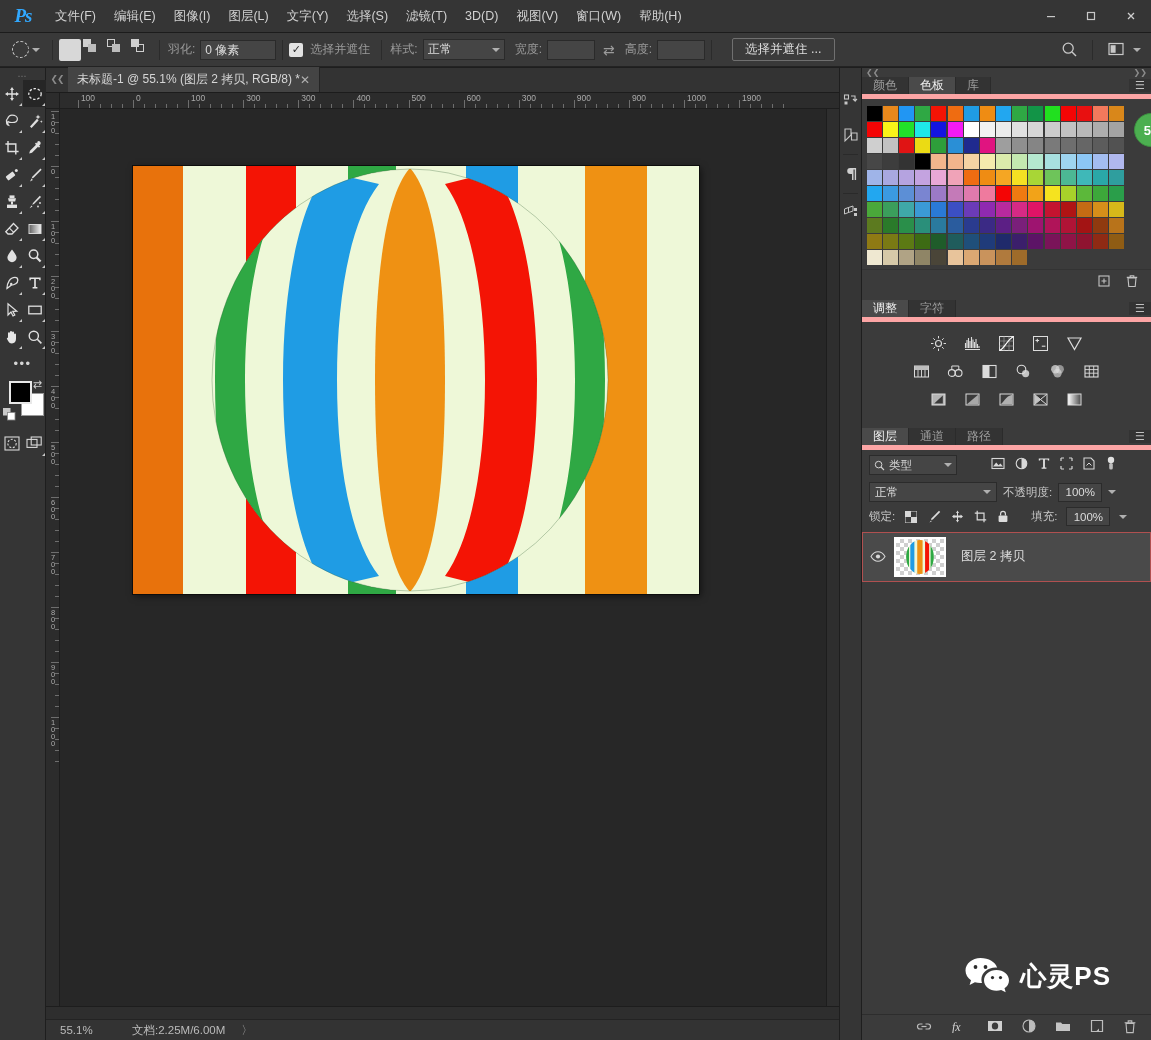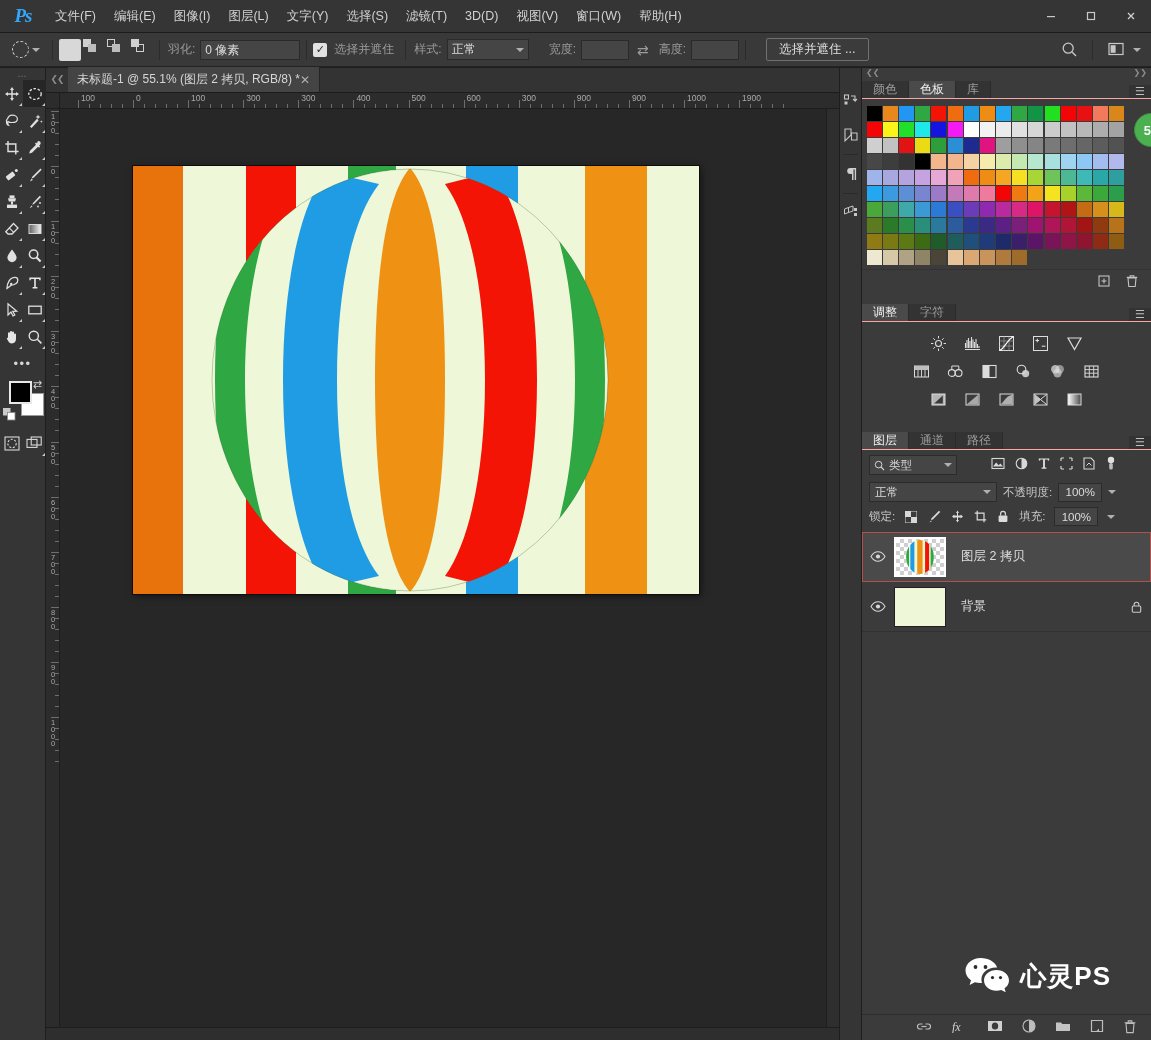--- a/index.html
+++ b/index.html
@@ -156,22 +156,22 @@
   .dockrail {
     width:23px; background:#353535; border-left:1px solid #1e1e1e; border-right:1px solid #1e1e1e;
     padding-top:16px;
   }
   .dr-cell { height:34px; display:flex; align-items:center; justify-content:center; color:#c6c6c6;}
   .dr-sep { height:1px; background:#2a2a2a; margin:2px 3px; }
 
   
   .panels { width:289px; background:#3b3b3b; display:flex; flex-direction:column; flex:0 0 289px;}
   .panel-head {
-    height:22px; background:#3b3b3b; display:flex; align-items:flex-end;
-    border-bottom:1px solid #fca5a5; position:relative;
+    height:22px; background:#3b3b3b; display:flex; align-items:center;
+    border-bottom:5px solid #fca5a5; position:relative;
   }
   .ptab {
     padding:0 11px; display:flex;align-items:center; font-size:12px; color:#9d9d9d;
     background:#333333; border-right:1px solid #2b2b2b;
   }
   .ptab.on { background:#4a4a4a; color:#efefef; }
   .ph-fill { flex:1; background:#333333; }
   .pmenu { width:22px; display:flex;align-items:center;justify-content:center;
            background:#333333; color:#c0c0c0; font-size:11px; }
   .phgrip { height:9px; background:#3b3b3b; display:flex; align-items:center; justify-content:space-between;
@@ -298,31 +298,31 @@
       </div>
     <div>
         <div class="sm-two outline2">
           <i></i>
           <i></i>
         </div>
       </div>
   </div>
   <div class="opt-div"></div>
   <span class="opt-label">羽化:</span>
-  <div class="opt-input" style="width:100px">0 像素</div>
+  <div class="opt-input" style="width:76px">0 像素</div>
   <div class="opt-div"></div>
   <div class="opt-check">✓</div>
   <span class="opt-label">选择并遮住</span>
   <div class="opt-div"></div>
   <span class="opt-label">样式:</span>
   <div class="opt-select" style="width:82px">
     <span>正常</span>
     <span class="caret"></span>
   </div>
-  <span class="opt-label" style="margin-left:20px">宽度:</span>
+  <span class="opt-label" style="margin-left:10px">宽度:</span>
   <div class="opt-input" style="width:48px"></div>
   <span class="swapico">⇄</span>
   <span class="opt-label">高度:</span>
   <div class="opt-input" style="width:48px"></div>
   <div class="opt-div"></div>
   <div class="btn-outline" style="margin-left:14px">选择并遮住 ...</div>
   <div class="opt-right">
     <div class="ico-btn">
       <svg width="17" height="17" viewBox="0 0 17 17">
           <circle cx="7.2" cy="7.2" r="5" fill="none" stroke="#c8c8c8" stroke-width="1.3"></circle>
@@ -786,20 +786,25 @@
               <path d="M 472 214 C 472 120 456 40 432 10 L 404 22 C 428 58 442 130 442 214 C 442 298 428 370 404 406 L 432 418 C 456 388 472 308 472 214 Z" fill="#2fa844"></path>
             </g>
             <ellipse cx="277" cy="214" rx="198" ry="211" fill="none" stroke="#2b5a2f" stroke-width="0.6" opacity="0.5"></ellipse>
           </svg>
         </div>
       </div>
       <div class="scroll-v"></div>
     </div>
     <div class="scroll-h"></div>
 
+    <div class="statusbar">
+      <div class="st-zoom">55.1%</div>
+      <div class="st-doc">文档:2.25M/6.00M</div>
+      <div class="st-arrow">〉</div>
+    </div>
   </div>
 
   <div class="dockrail">
     <div class="dr-cell">
       <svg width="16" height="16" viewBox="0 0 16 16">
           <rect x="1.5" y="2" width="4" height="4" fill="none" stroke="#c6c6c6" stroke-width="1.1"></rect>
           <rect x="1.5" y="8.5" width="3" height="3" fill="#c6c6c6"></rect>
           <path d="M8 3 h4 v5 l-2-2 M12 8 l2-2" fill="none" stroke="#c6c6c6" stroke-width="1.1"></path>
         </svg>
     </div>
@@ -1231,21 +1236,21 @@
             <path d="M3.2 .8 V9.8 H12.2" fill="none" stroke="#dcdcdc" stroke-width="1.2"></path>
             <path d="M.8 3.2 H10 V12.2" fill="none" stroke="#dcdcdc" stroke-width="1.2"></path>
           </svg>
       </span>
       <span class="lock-ic">
         <svg width="12" height="13" viewBox="0 0 12 13">
             <rect x="1.6" y="5.4" width="8.8" height="6.6" rx="1" fill="#dcdcdc"></rect>
             <path d="M3.6 5.4V3.8a2.4 2.4 0 0 1 4.8 0v1.6" fill="none" stroke="#dcdcdc" stroke-width="1.2"></path>
           </svg>
       </span>
-      <span class="lock-lbl" style="margin-left:0">填充:</span>
+      <span class="lock-lbl" style="margin-left:12px">填充:</span>
       <div class="opa-val">100%</div>
       <span class="caret"></span>
     </div>
 
     <div class="layerlist">
 
       <div class="layer-row sel">
         <div class="eye">
           <svg width="16" height="11" viewBox="0 0 16 11">
               <path d="M8 .8C3.8.8 1 5.5 1 5.5s2.8 4.7 7 4.7 7-4.7 7-4.7S12.2.8 8 .8z" fill="none" stroke="#d7d7d7" stroke-width="1.1"></path>
@@ -1267,36 +1272,20 @@
               <rect x="31.5" y="0" width="4.4" height="40" fill="#f41405"></rect>
               <rect x="37.5" y="0" width="3.6" height="40" fill="#2fa844"></rect>
             </g>
           </svg>
         </div>
         <div class="lname">图层 2 拷贝</div>
         <div class="llock"></div>
       </div>
 
 
-      <div class="layer-row">
-        <div class="eye">
-          <svg width="16" height="11" viewBox="0 0 16 11">
-              <path d="M8 .8C3.8.8 1 5.5 1 5.5s2.8 4.7 7 4.7 7-4.7 7-4.7S12.2.8 8 .8z" fill="none" stroke="#d7d7d7" stroke-width="1.1"></path>
-              <circle cx="8" cy="5.5" r="2.1" fill="#d7d7d7"></circle>
-            </svg>
-        </div>
-        <div class="thumb" style="background:#eef8d8"></div>
-        <div class="lname">背景</div>
-        <div class="llock">
-          <svg width="11" height="12" viewBox="0 0 11 12">
-              <rect x="1.3" y="5" width="8.4" height="6.2" rx="1" fill="none" stroke="#c9c9c9" stroke-width="1.1"></rect>
-              <path d="M3.2 5V3.5a2.3 2.3 0 0 1 4.6 0V5" fill="none" stroke="#c9c9c9" stroke-width="1.1"></path>
-            </svg>
-        </div>
-      </div>
     </div>
 
     <div class="lay-footer">
       <span>
         <svg width="16" height="11" viewBox="0 0 16 11">
             <path d="M6.5 3H4a2.5 2.5 0 0 0 0 5h2.5" fill="none" stroke="#bdbdbd" stroke-width="1.2"></path>
             <path d="M9.5 3H12a2.5 2.5 0 0 1 0 5H9.5" fill="none" stroke="#bdbdbd" stroke-width="1.2"></path>
             <path d="M5.5 5.5h5" stroke="#bdbdbd" stroke-width="1.2"></path>
           </svg>
       </span>

